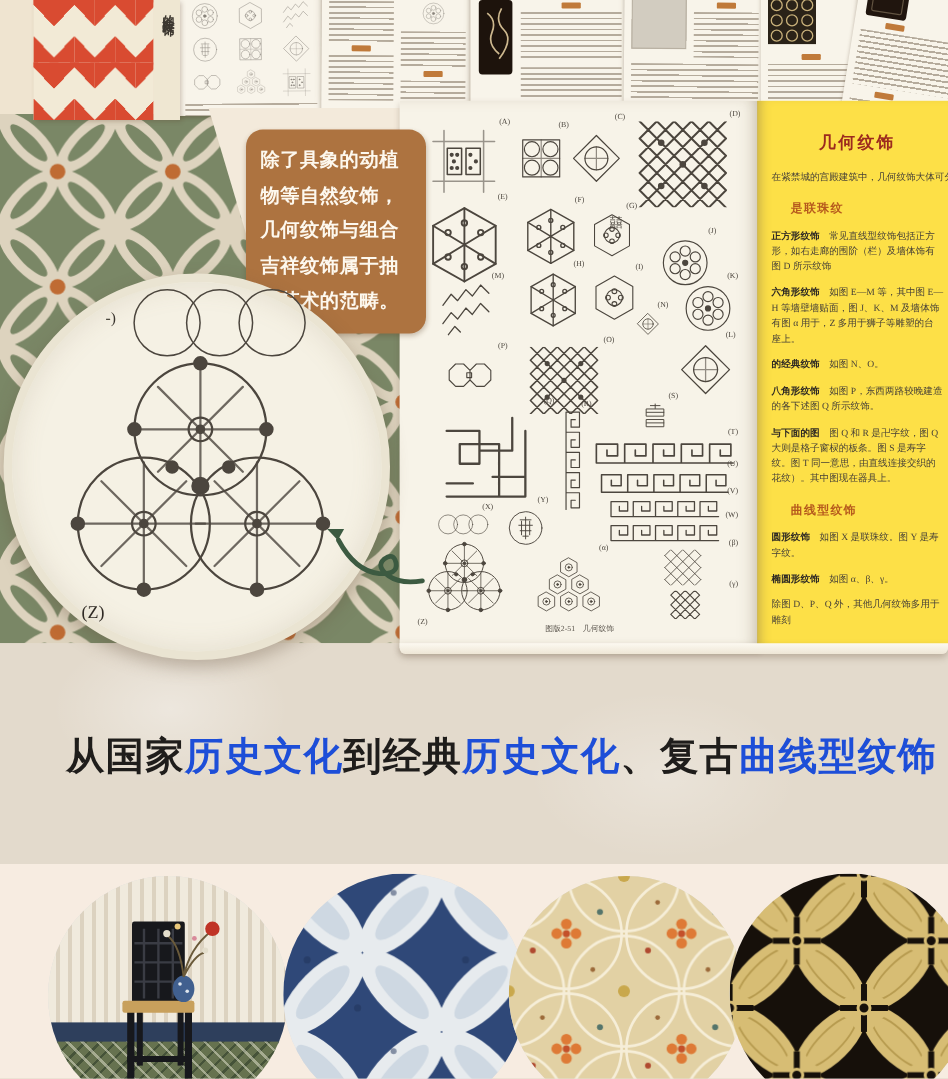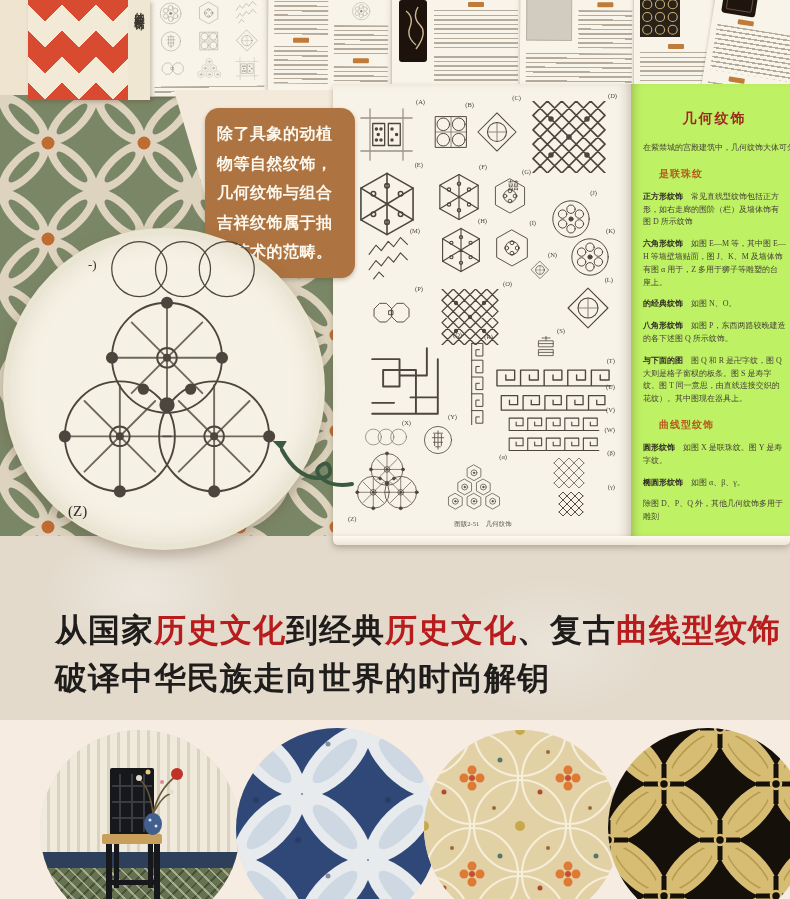--- a/index.html
+++ b/index.html
@@ -49,21 +49,21 @@
   .plate{position:absolute;left:333px;top:84px;width:300px;height:456px;background:#f7f3e8;z-index:3;
      box-shadow:inset -10px 0 14px -8px rgba(120,100,70,.5),0 3px 5px rgba(90,70,50,.3)}
   .fig{position:absolute}
   .fig .art{width:100%;height:100%}
   .art{stroke:#4c463e;fill:none;stroke-width:var(--w,1.4);stroke-linecap:round;stroke-linejoin:round}
   .fl{position:absolute;top:-9px;right:-2px;font:italic 6.5px "Liberation Serif",serif;color:#4c463e;font-style:normal}
   .xi{position:absolute;left:175px;top:94px;font-size:11px;color:#4c463e;font-family:"Liberation Serif",serif}
   .plate-cap{position:absolute;left:0;right:0;top:436px;text-align:center;font-size:6.5px;color:#5a544c;
      font-family:"Liberation Serif",serif}
 
-  .article{position:absolute;left:631px;top:84px;width:159px;height:456px;background:#bef264;z-index:3;
+  .article{position:absolute;left:631px;top:84px;width:159px;height:456px;background:#fde047;z-index:3;
      box-shadow:inset 8px 0 10px -6px rgba(120,100,70,.45);padding:26px 4px 0 12px;overflow:hidden}
   .article,.article p{font-family:"Liberation Serif","DejaVu Serif",serif}
   .a-title{font-size:14px;font-weight:bold;color:#9c2a1e;text-align:center;margin:0 0 14px;letter-spacing:2px}
   .a-intro{font-size:8px;line-height:1.6;color:#453f37;margin:0 0 12px;white-space:nowrap}
   .a-sub{font-size:10px;font-weight:bold;color:#b65a1d;margin:12px 0 10px 16px;letter-spacing:1px}
   .article p{font-size:8px;line-height:1.6;color:#453f37;margin:0 0 9px}
   .article p b{font-weight:bold;color:#2f2a24}
   .book-edge{position:absolute;left:333px;top:536px;width:457px;height:9px;z-index:3;
      background:linear-gradient(#fcf9f1,#eee6d6);border-radius:0 0 5px 5px;
      box-shadow:0 3px 6px rgba(110,90,70,.35)}
@@ -79,21 +79,21 @@
      box-shadow:0 6px 14px rgba(100,80,60,.35),inset 0 0 24px rgba(150,130,100,.18)}
   .mag .frag{position:absolute;left:78px;top:22px;font-size:13px;color:#3a352e;font-family:"Liberation Serif",serif}
   .mag .tri{position:absolute;left:98px;top:2px;width:150px;height:64px;--w:1}
   .mag .coins{position:absolute;left:34px;top:56px;width:246px;height:220px;--w:.95}
   .mag .zlab{position:absolute;left:58px;top:268px;font-size:15px;color:#2f2a24;font-family:"Liberation Serif",serif}
   .arrow{position:absolute;left:268px;top:436px;width:92px;height:58px;z-index:7}
 
   
   .headline{position:absolute;left:55px;top:606px;z-index:2;font-weight:bold;letter-spacing:1px;
      font-size:32px;line-height:48px;color:#1f1d1b}
-  .hl-o{color:#b91c1c}
+  .hl-o{color:#1d4ed8}
 
   
   .circ{position:absolute;border-radius:50%;overflow:hidden;z-index:1;background:#ddd}
   .circ svg{display:block;width:100%;height:100%}
   .c1{left:40px;top:730px;width:200px;height:200px}
   .c2{left:236px;top:728px;width:202px;height:202px}
   .c3{left:424px;top:730px;width:196px;height:196px}
   .c4{left:608px;top:728px;width:200px;height:200px}
   .wall{position:absolute;left:0;top:0;right:0;height:128px;
      background:repeating-linear-gradient(90deg,#f0eadd 0 7px,#dcd2c0 7px 10px)}
@@ -514,21 +514,20 @@
 
   <svg class="arrow" viewBox="0 0 92 58">
     <path d="M14 14 Q28 40 48 42 Q64 43 62 33 Q60 24 52 30 Q45 36 56 44 Q66 51 84 48" fill="none" stroke="#3c5a41" stroke-width="4" stroke-linecap="round"></path>
     <polygon points="14,14 4,6 18,4" fill="#3c5a41" transform="rotate(8 12 10)"></polygon>
   </svg>
 
   <div class="headline">
     <div>
       <span>从国家</span><span class="hl-o">历史文化</span><span>到经典</span><span class="hl-o">历史文化</span><span>、复古</span><span class="hl-o">曲线型纹饰</span>
     </div>
-    <div>破译中华民族走向世界的时尚解钥</div>
   </div>
 
   <div class="circ c1">
     <div class="wall"></div>
     <div class="base"></div>
     <div class="floor"></div>
     <svg class="chairsvg" viewBox="0 0 200 200">
       <g fill="#17181c">
           <rect x="70" y="38" width="44" height="68" rx="2"></rect>
           <rect x="66" y="112" width="6" height="58"></rect>

